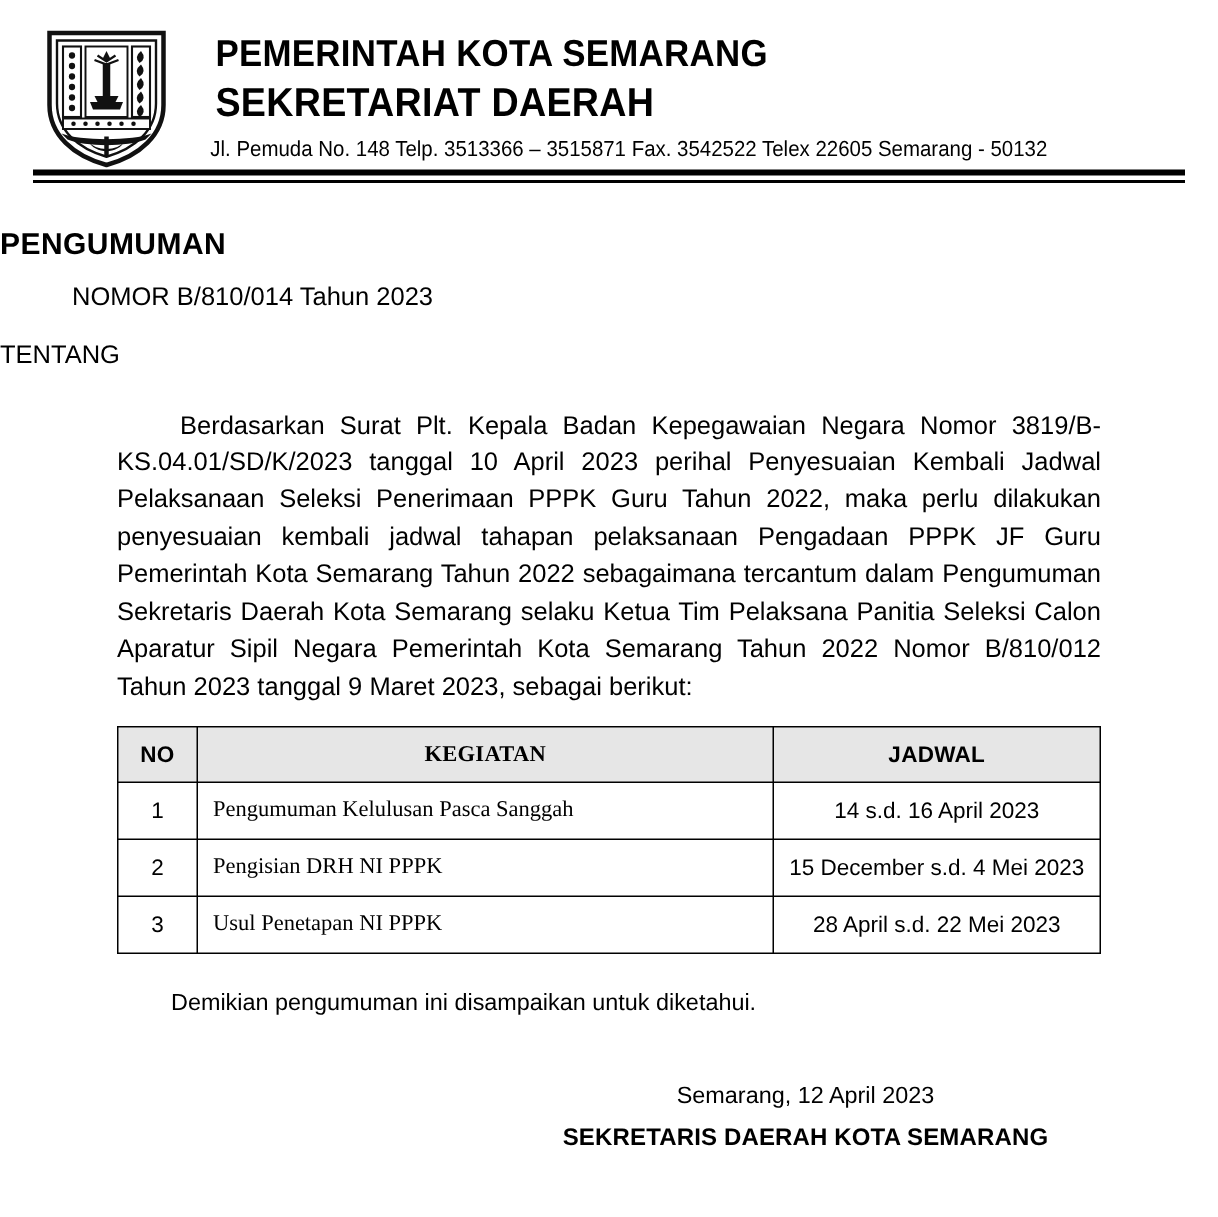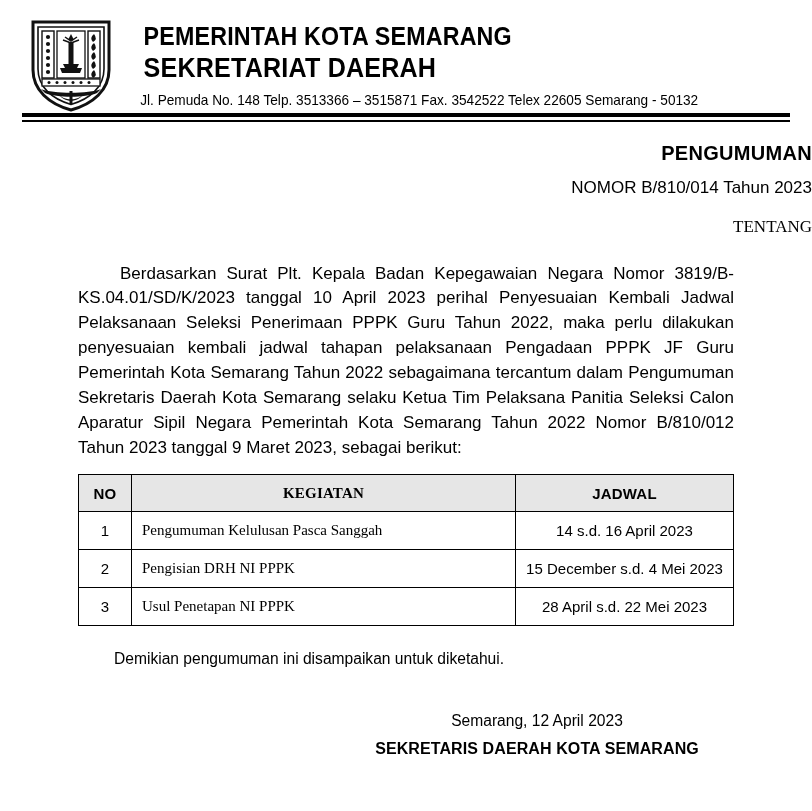--- a/index.html
+++ b/index.html
@@ -72,39 +72,39 @@
     position: absolute;
     left: 22px;
     right: 22px;
     top: 120px;
     height: 1.5px;
     background: #000000;
   }
 
   
   .title-block {
-    text-align: right;
-    margin-top: 31px;
+    text-align: left;
+    margin-top: 41px;
   }
   .t-pengumuman {
     font-size: 20px;
     font-weight: bold;
     letter-spacing: 0.3px;
     line-height: 1.2;
   }
   .t-nomor {
     font-size: 17px;
     margin-top: 12px;
     line-height: 1.25;
+    padding-left: 48px;
   }
   .t-tentang {
     font-size: 17px;
     margin-top: 18px;
     line-height: 1.25;
-    font-family: Liberation Serif, serif;
   }
   .t-subject {
     font-size: 16.5px;
     margin-top: 20px;
     line-height: 1.32;
   }
   .t-subject div { white-space: nowrap; }
 
   
   .body-wrap {

